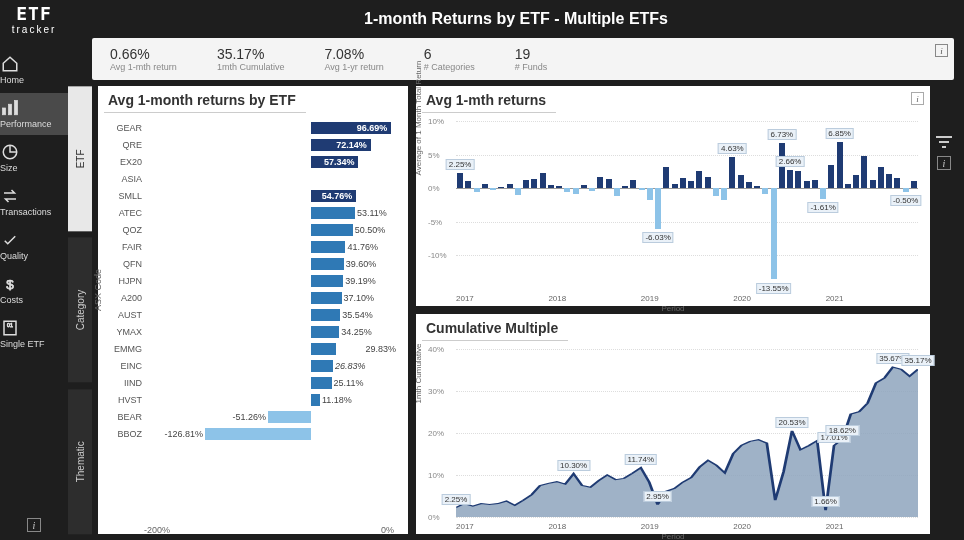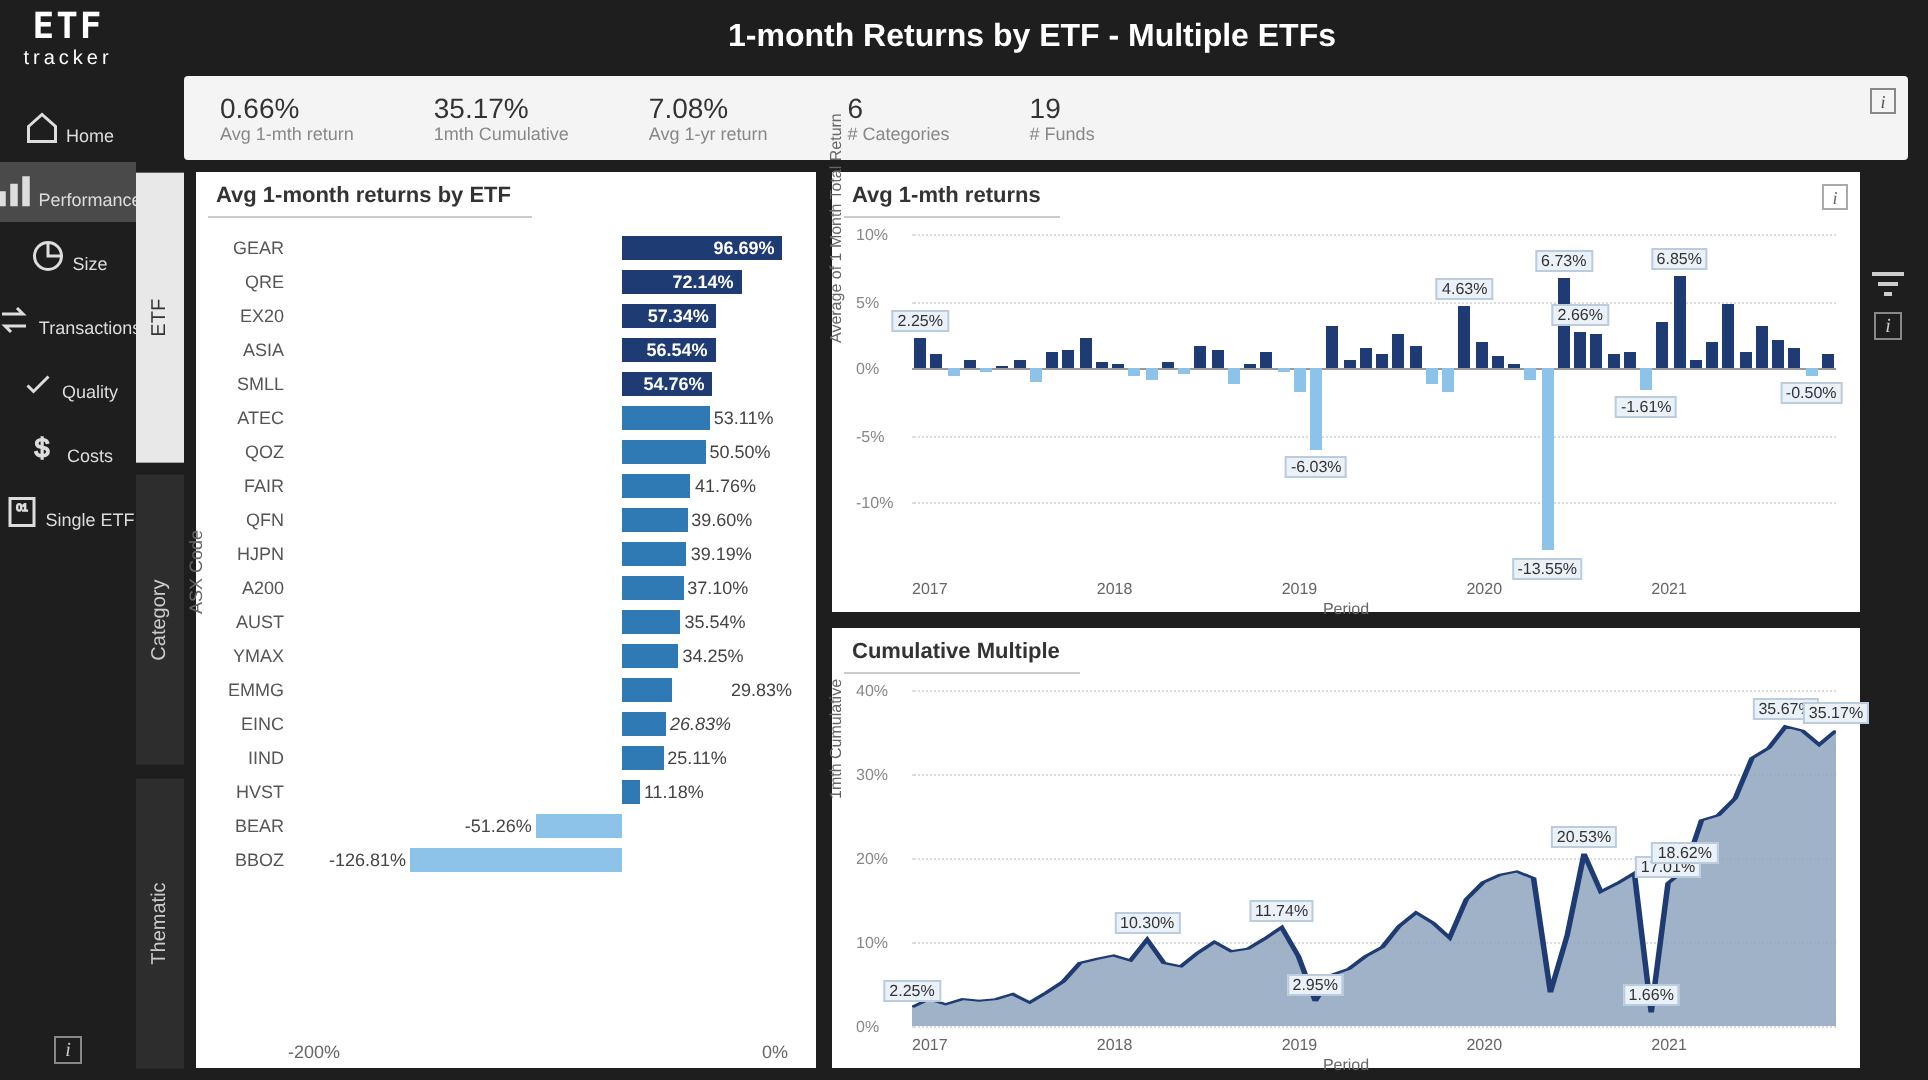--- a/index.html
+++ b/index.html
@@ -2,39 +2,39 @@
 <html><head>
 <meta charset="utf-8">
 <style>
 * { box-sizing: border-box; margin: 0; padding: 0; }
 body { font-family: 'Segoe UI', Arial, sans-serif; background: #1e1e1e; width: 964px; height: 540px; overflow: hidden; color: #333; font-size: 11px; }
 .app { display: flex; height: 540px; }
 .left-rail { width: 68px; background: #1e1e1e; display: flex; flex-direction: column; align-items: center; padding-top: 4px; }
 .logo { color: #fff; font-size: 10px; letter-spacing: 2px; text-align: center; margin-bottom: 8px; line-height: 1.1; }
 .logo .big { font-size: 18px; font-weight: 700; letter-spacing: 1px; font-family: monospace; }
 .nav-items { display: flex; flex-direction: column; gap: 2px; width: 100%; margin-top: 6px; }
-.nav-item { display: flex; flex-direction: row; align-items: flex-end; justify-content: center; color: #ddd; padding: 6px 0; cursor: pointer; font-size: 9px; gap: 2px; }
+.nav-item { display: flex; flex-direction: column; align-items: flex-start; justify-content: center; color: #ddd; padding: 6px 0; cursor: pointer; font-size: 9px; gap: 2px; }
 .nav-item.active { background: #4a4a4a; }
 .nav-item svg, .nav-item .ico { width: 20px; height: 18px; fill: #ddd; stroke: #ddd; }
 .info-bottom { margin-top: auto; margin-bottom: 8px; border: 1px solid #888; color: #ccc; width: 14px; height: 14px; display:flex;align-items:center;justify-content:center;font-family:serif;font-style:italic;font-size:10px;cursor:pointer;}
 .main { flex: 1; display: flex; flex-direction: column; justify-content: center; }
 .title-bar { height: 38px; display:flex; align-items:center; justify-content:center; color:#fff; font-size:16px; font-weight:700; background:#1e1e1e;}
 .kpi-row { background:#f4f4f4; height:42px; display:flex; align-items:center; padding:0 18px; gap:40px; margin: 0 10px 0 24px; border-radius: 2px; position:relative;}
 .kpi { display:flex; flex-direction:column; align-items:flex-start;}
 .kpi .val { font-size:14px; color:#333;}
 .kpi .lbl { font-size:9px; color:#888;}
 .info-chip { position:absolute; right:6px; top:6px; border:1px solid #888; width:13px;height:13px;display:flex;align-items:center;justify-content:center;font-family:serif;font-style:italic;font-size:9px;cursor:pointer;color:#555;}
 .body { flex:1; display:flex; gap:0; padding: 6px 6px 6px 0;}
 .vtabs { width:24px; display:flex; flex-direction:column; gap:6px; margin-left:0; }
 .vtab { flex:1; background:#2d2d2d; color:#ccc; display:flex; align-items:center; justify-content:center; writing-mode:vertical-rl; transform:rotate(180deg); font-size:10px; cursor:pointer; }
 .vtab.active { background:#e8e8e8; color:#333; }
 .panels { flex:1; display:grid; grid-template-columns: 310px 1fr; grid-template-rows: 1fr 1fr; gap:8px; margin-left:6px;}
 .panel { background:#fff; position:relative; padding:4px 6px 2px 6px;}
 .panel.bar { grid-row: 1 / span 2;}
-.panel-title { position:relative; top:-2px; display:inline-block; background:#fff; padding:4px 10px 4px 4px; font-weight:700; font-size:11px; border-bottom:1px solid #ccc;}
+.panel-title { position:relative; top:-2px; display:inline-block; background:#fff; padding:4px 10px 4px 4px; font-weight:700; font-size:14px; border-bottom:1px solid #ccc;}
 .info-chip2 { position:absolute; right:6px; top:6px; border:1px solid #aaa; width:13px;height:13px;display:flex;align-items:center;justify-content:center;font-family:serif;font-style:italic;font-size:9px;cursor:pointer;color:#666;}
 .right-rail { width:28px; background:#1e1e1e; display:flex; flex-direction:column; align-items:center; padding-top:50px; gap:8px; }
 .filter-icon { width:16px; height:12px; cursor:pointer;}
 
 .bar-chart { position:relative; height: calc(100% - 20px); padding: 4px 8px 18px 40px;}
 .bar-row { display:flex; align-items:center; height:17px; font-size:9px;}
 .bar-row .cat { position:absolute; left:6px; width:32px; text-align:right; color:#555;}
 .bar-track { flex:1; position:relative; height:12px;}
 .bar-fill { position:absolute; height:12px; top:0;}
 .bar-lbl { position:absolute; font-size:9px; top:0; line-height:12px; white-space:nowrap;}
@@ -176,25 +176,20 @@
               <div class="bar-row">
                 <div class="cat">EX20</div>
                 <div class="bar-track">
                   <div class="bar-fill" style="background: rgb(31, 59, 115); left: 66.6667%; width: 19.1133%;">
                     <div class="bar-lbl inside">57.34%</div>
                   </div>
                 </div>
               </div>
               <div class="bar-row">
                 <div class="cat">ASIA</div>
-                <div class="bar-track">
-                  <div class="bar-fill" style="background: rgb(31, 59, 115); left: 66.6667%; width: 18.8467%;">
-                    <div class="bar-lbl inside">56.54%</div>
-                  </div>
-                </div>
               </div>
               <div class="bar-row">
                 <div class="cat">SMLL</div>
                 <div class="bar-track">
                   <div class="bar-fill" style="background: rgb(31, 59, 115); left: 66.6667%; width: 18.2533%;">
                     <div class="bar-lbl inside">54.76%</div>
                   </div>
                 </div>
               </div>
               <div class="bar-row">

